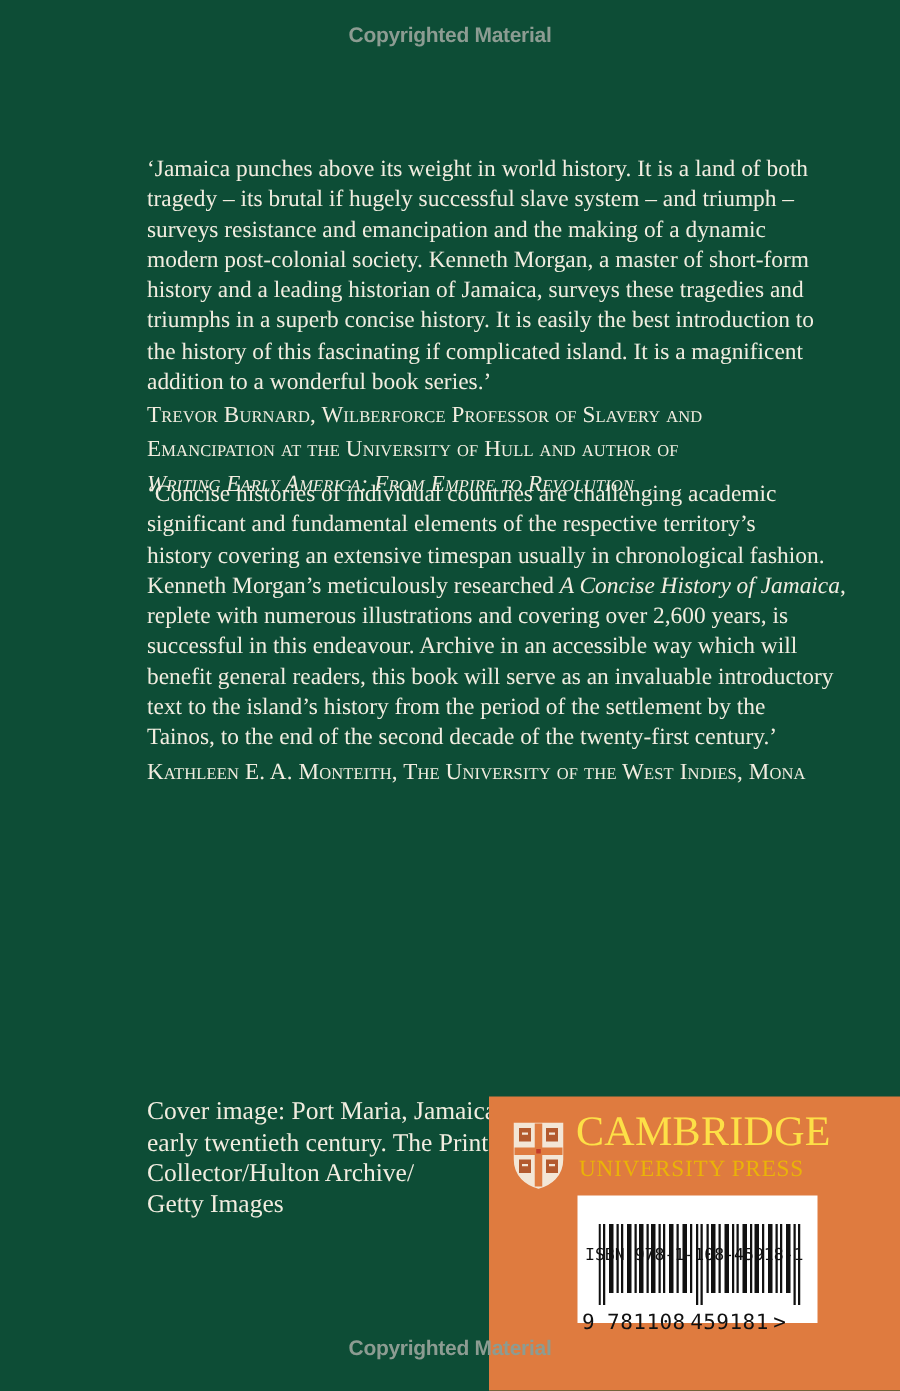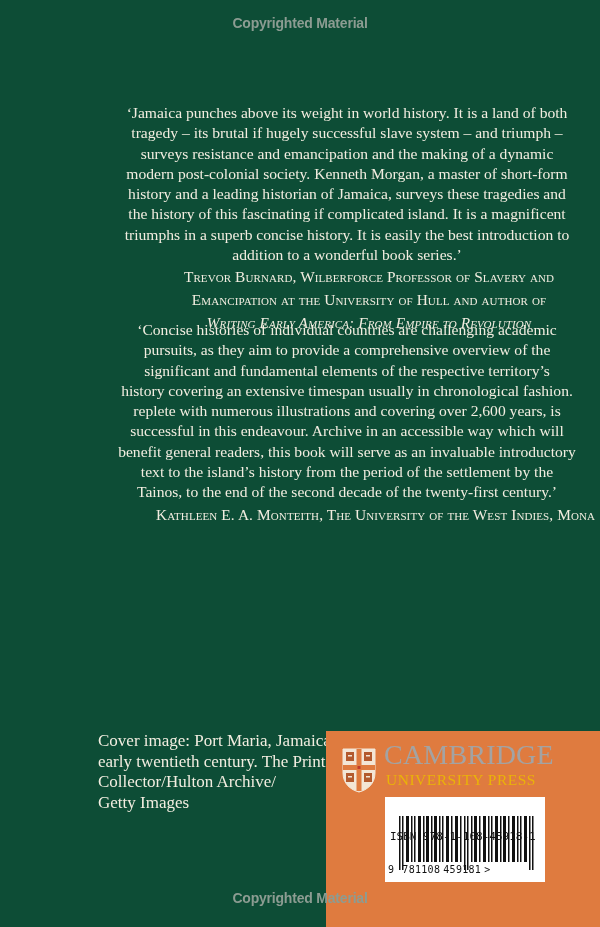--- a/index.html
+++ b/index.html
@@ -1,64 +1,64 @@
 <!DOCTYPE html>
 <html><head>
 <meta charset="utf-8">
 <style>
   html,body{margin:0;padding:0;}
   body{width:600px;height:927px;background:#0d4d36;position:relative;overflow:hidden;font-family:"Liberation Serif","DejaVu Serif",serif;color:#f2ede0;}
   .watermark{position:absolute;left:0;width:600px;text-align:center;font-family:"Liberation Sans","DejaVu Sans",sans-serif;font-weight:bold;font-size:14px;color:#8c9c92;letter-spacing:-0.2px;}
   .wm-top{top:15px;}
   .wm-bottom{top:918px;margin-top:-28px;}
-  .blurb{position:absolute;left:112px;width:470px;font-size:15.6px;line-height:20.3px;text-align:center;}
+  .blurb{position:absolute;left:98px;width:470px;font-size:15.6px;line-height:20.3px;}
   .blurb1{top:103px;}
   .blurb2{top:320px;}
   .blurb p{margin:0;white-space:nowrap;}
-  .sc{font-variant:small-caps;font-size:15.4px;line-height:23px;letter-spacing:0.1px;margin-left:44px;}
+  .sc{font-variant:small-caps;font-size:15.4px;line-height:23px;letter-spacing:0.1px;}
   .sc-line{display:block;white-space:nowrap;}
   .cover-credit{position:absolute;left:98px;top:731px;font-size:17px;line-height:20.5px;}
   .cover-credit span{display:block;white-space:nowrap;}
   .orange{position:absolute;left:326px;top:731px;width:274px;height:196px;background:#df7b3f;}
   .crest{position:absolute;left:341px;top:747px;width:36px;height:46px;}
-  .pub-name{position:absolute;left:384px;top:741px;font-size:28px;line-height:28px;color:#a3a3a3;letter-spacing:0.2px;}
+  .pub-name{position:absolute;left:384px;top:741px;font-size:28px;line-height:28px;color:#fde047;letter-spacing:0.2px;}
   .pub-sub{position:absolute;left:386px;top:772px;font-size:15.5px;line-height:16px;color:#eab308;letter-spacing:0.5px;}
   .barcode-box{position:absolute;left:385px;top:797px;width:160px;height:85px;background:#fff;}
   .isbn-label{position:absolute;left:5px;top:4px;font-family:"DejaVu Sans Mono","Liberation Mono",monospace;font-size:11px;color:#111;white-space:nowrap;margin-top:29px;}
   .bars{position:absolute;left:14px;top:19px;width:138px;height:54px;}
-  .ean{position:absolute;left:3px;top:67px;font-family:"DejaVu Sans Mono","Liberation Mono",monospace;font-size:10px;color:#111;white-space:nowrap;letter-spacing:0.3px;}
+  .ean{position:absolute;left:3px;top:77px;font-family:"DejaVu Sans Mono","Liberation Mono",monospace;font-size:14px;color:#111;white-space:nowrap;letter-spacing:0.3px;}
   .ean .first{margin-right:8px;}
   .ean .mid{margin-right:3px;}
 </style>
 </head>
 <body>
 
 <div class="watermark wm-top">Copyrighted Material</div>
 
 <div class="blurb blurb1">
   <p>‘Jamaica punches above its weight in world history. It is a land of both</p>
   <p>tragedy – its brutal if hugely successful slave system – and triumph –</p>
   <p>surveys resistance and emancipation and the making of a dynamic</p>
   <p>modern post-colonial society. Kenneth Morgan, a master of short-form</p>
   <p>history and a leading historian of Jamaica, surveys these tragedies and</p>
+  <p>triumphs in a superb concise history. It is easily the best introduction to</p>
   <p>the history of this fascinating if complicated island. It is a magnificent</p>
-  <p>triumphs in a superb concise history. It is easily the best introduction to</p>
   <p>addition to a wonderful book series.’</p>
   <div class="sc">
     <span class="sc-line">Trevor Burnard, Wilberforce Professor of Slavery and</span>
     <span class="sc-line">Emancipation at the University of Hull and author of</span>
     <span class="sc-line" style="font-style:italic">Writing Early America: From Empire to Revolution</span>
   </div>
 </div>
 
 <div class="blurb blurb2">
   <p>‘Concise histories of individual countries are challenging academic</p>
-  <p>pursuits, as they aim to provide a comprehensive overview of the</p>
   <p>significant and fundamental elements of the respective territory’s</p>
   <p>history covering an extensive timespan usually in chronological fashion.</p>
+  <p><span>Kenneth Morgan’s meticulously researched </span><i>A Concise History of Jamaica</i><span>,</span></p>
   <p>replete with numerous illustrations and covering over 2,600 years, is</p>
   <p>successful in this endeavour. Archive in an accessible way which will</p>
   <p>benefit general readers, this book will serve as an invaluable introductory</p>
   <p>text to the island’s history from the period of the settlement by the</p>
   <p>Tainos, to the end of the second decade of the twenty-first century.’</p>
   <div class="sc">
     <span class="sc-line">Kathleen E. A. Monteith, The University of the West Indies, Mona</span>
   </div>
 </div>
 

